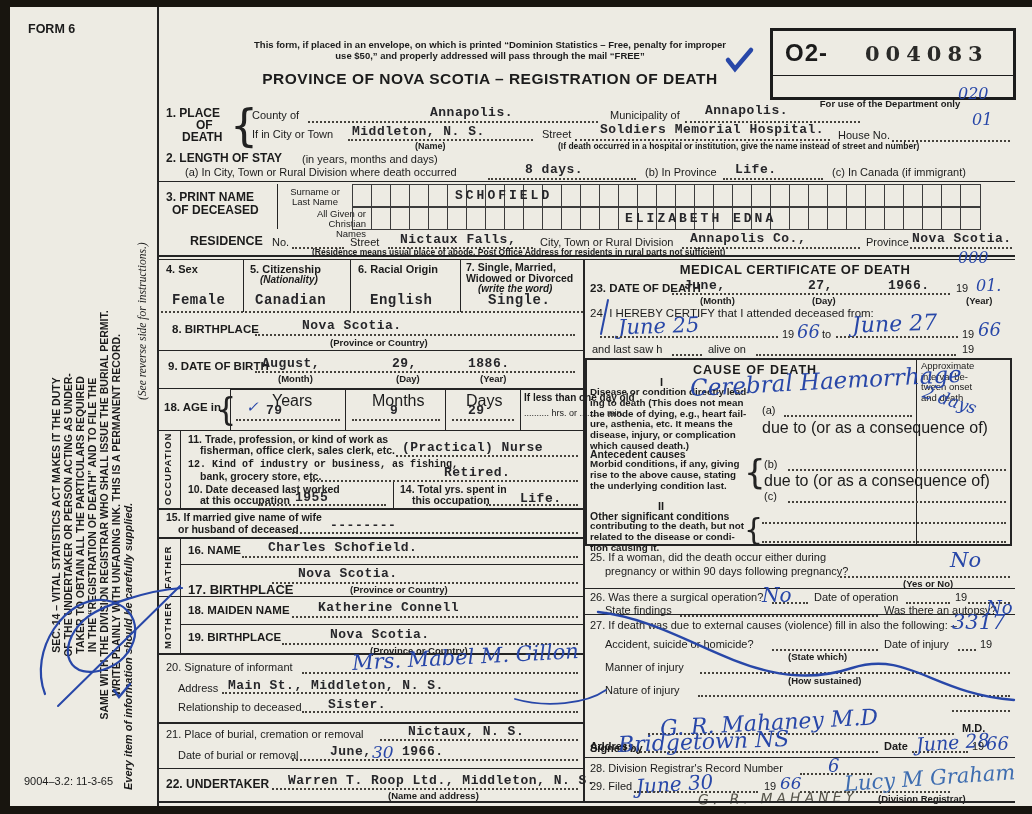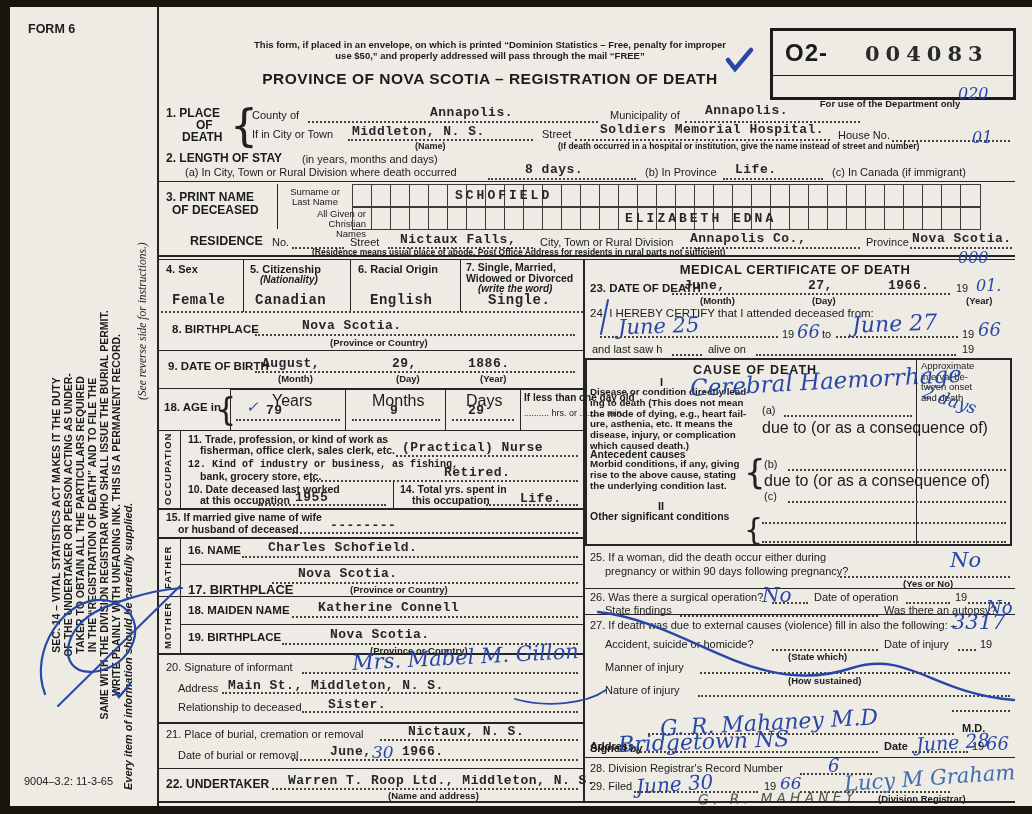--- a/index.html
+++ b/index.html
@@ -53,21 +53,21 @@
   <div class="t b c" style="left:210px;top:50px;width:560px;font-size:9.5px;">use $50,” and properly addressed will pass through the mail “FREE”</div>
   <div class="t b c" style="left:210px;top:70px;width:560px;font-size:15.5px;letter-spacing:.5px;">PROVINCE OF NOVA SCOTIA – REGISTRATION OF DEATH</div>
 
   <div id="stampbox">
     <span class="t b" style="left:12px;top:8px;font-size:24px;letter-spacing:1px;">O2-</span>
     <span style="position:absolute;left:92px;top:10px;font-family:'DejaVu Serif',serif;font-weight:bold;font-size:21px;letter-spacing:6px;color:#2a2a28;">004083</span>
     <span class="inner-line"></span>
   </div>
   <div class="t b c" style="left:790px;top:98px;width:200px;font-size:9.5px;">For use of the Department only</div>
   <div class="hw" style="left:958px;top:84px;">020</div>
-  <div class="hw" style="left:972px;top:128px;">01</div>
+  <div class="hw" style="left:972px;top:110px;">01</div>
 
   <div class="t b" style="left:166px;top:106px;font-size:12px;">1. PLACE</div>
   <div class="t b" style="left:196px;top:118px;font-size:12px;">OF</div>
   <div class="t b" style="left:182px;top:130px;font-size:12px;">DEATH</div>
   <div class="br" style="left:230px;top:100px;font-size:44px;">{</div>
 
   <div class="t" style="left:252px;top:109px;">County of</div>
   <div class="dl" style="left:308px;top:121px;width:290px;"></div>
   <div class="ty" style="left:430px;top:105px;">Annapolis.</div>
   <div class="t" style="left:610px;top:109px;">Municipality of</div>
@@ -380,20 +380,23 @@
 rise to the above cause, stating
 the underlying condition last.</div>
   <div class="br" style="left:744px;top:452px;font-size:34px;">{</div>
   <div class="t" style="left:764px;top:458px;">(b)</div>
   <div class="dl" style="left:788px;top:469px;width:218px;"></div>
   <div class="t s10" style="left:764px;top:472px;">due to (or as a consequence of)</div>
   <div class="t" style="left:764px;top:490px;">(c)</div>
   <div class="dl" style="left:788px;top:501px;width:218px;"></div>
   <div class="t b" style="left:658px;top:500px;font-size:11px;">II</div>
   <div class="t b" style="left:590px;top:510px;font-size:10.5px;">Other significant conditions</div>
+  <div class="t b ml" style="left:590px;top:521px;font-size:9.8px;line-height:10.8px;">contributing to the death, but not
+related to the disease or condi-
+tion causing it.</div>
   <div class="br" style="left:744px;top:512px;font-size:30px;">{</div>
   <div class="dl" style="left:762px;top:522px;width:244px;"></div>
   <div class="dl" style="left:762px;top:541px;width:244px;"></div>
 
   <div class="t" style="left:590px;top:551px;">25. If a woman, did the death occur either during</div>
   <div class="t" style="left:605px;top:565px;">pregnancy or within 90 days following pregnancy?</div>
   <div class="dl" style="left:840px;top:576px;width:170px;"></div>
   <div class="t s9" style="left:903px;top:578px;font-size:9.5px;">(Yes or No)</div>
   <div class="hw" style="left:950px;top:548px;font-size:21px;">No</div>
   <div class="ln" style="left:583px;top:588px;width:432px;height:1px;"></div>

